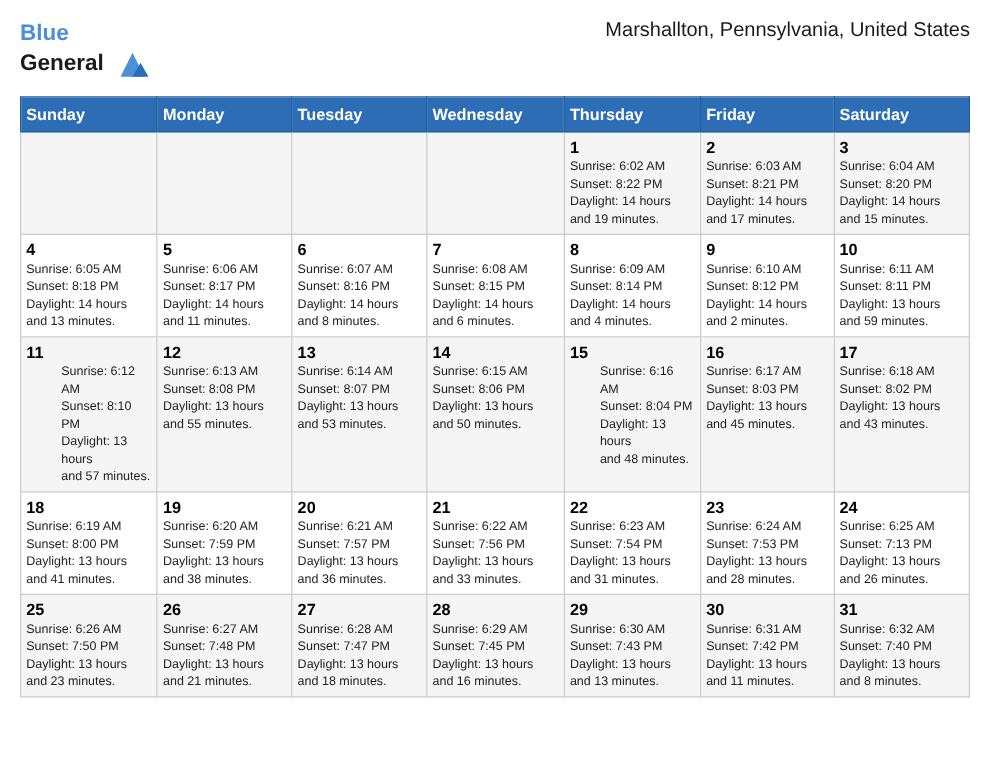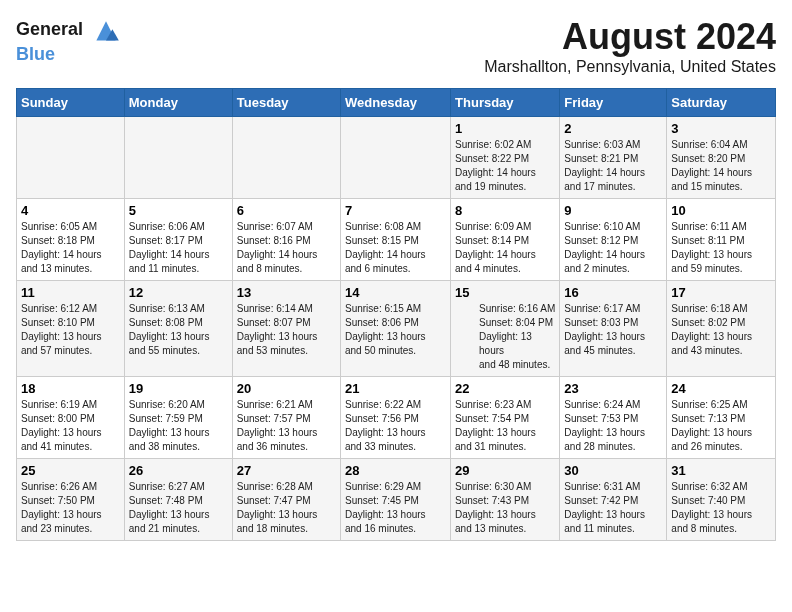--- a/index.html
+++ b/index.html
@@ -77,34 +77,33 @@
     .empty-cell {
       background-color: inherit;
     }
   </style>
 </head>
 <body>
 
 <div class="header-section">
   <div class="logo">
     <div>
+      <div style="font-size:18px;font-weight:bold;color:#4a90d9;">Blue</div>
       <div style="display:flex;align-items:center;">
         <div style="font-size:18px;font-weight:bold;line-height:1.1;">
           <span style="color:#1a1a1a;">General</span>
           <svg class="logo-icon" viewBox="0 0 40 30" style="display:inline-block;vertical-align:middle;">
             <polygon points="8,28 20,4 32,28" fill="#4a90d9"></polygon>
             <polygon points="20,28 28,14 36,28" fill="#2d6db5"></polygon>
           </svg>
         </div>
       </div>
-      <div style="font-size:18px;font-weight:bold;color:#4a90d9;">Blue</div>
     </div>
   </div>
   <div class="title-section">
-    <div class="calendar-title">August 2024</div>
     <div class="calendar-subtitle">Marshallton, Pennsylvania, United States</div>
   </div>
 </div>
 
 <table>
   <thead>
     <tr>
     <th>Sunday</th>
         <th>Monday</th>
         <th>Tuesday</th>
@@ -189,21 +188,21 @@
           <div class="day-number">10</div>
           <div class="day-info" style="white-space: pre-line;">Sunrise: 6:11 AM
 Sunset: 8:11 PM
 Daylight: 13 hours
 and 59 minutes.</div>
         </td>
       </tr>
       <tr>
         <td>
           <div class="day-number">11</div>
-          <div class="day-info" style="white-space: pre-line;">Sunrise: 6:12 AM
+          <div class="day-info" style="white-space: pre-line; margin-left: 28px;">Sunrise: 6:12 AM
 Sunset: 8:10 PM
 Daylight: 13 hours
 and 57 minutes.</div>
         </td>
         <td>
           <div class="day-number">12</div>
           <div class="day-info" style="white-space: pre-line;">Sunrise: 6:13 AM
 Sunset: 8:08 PM
 Daylight: 13 hours
 and 55 minutes.</div>

